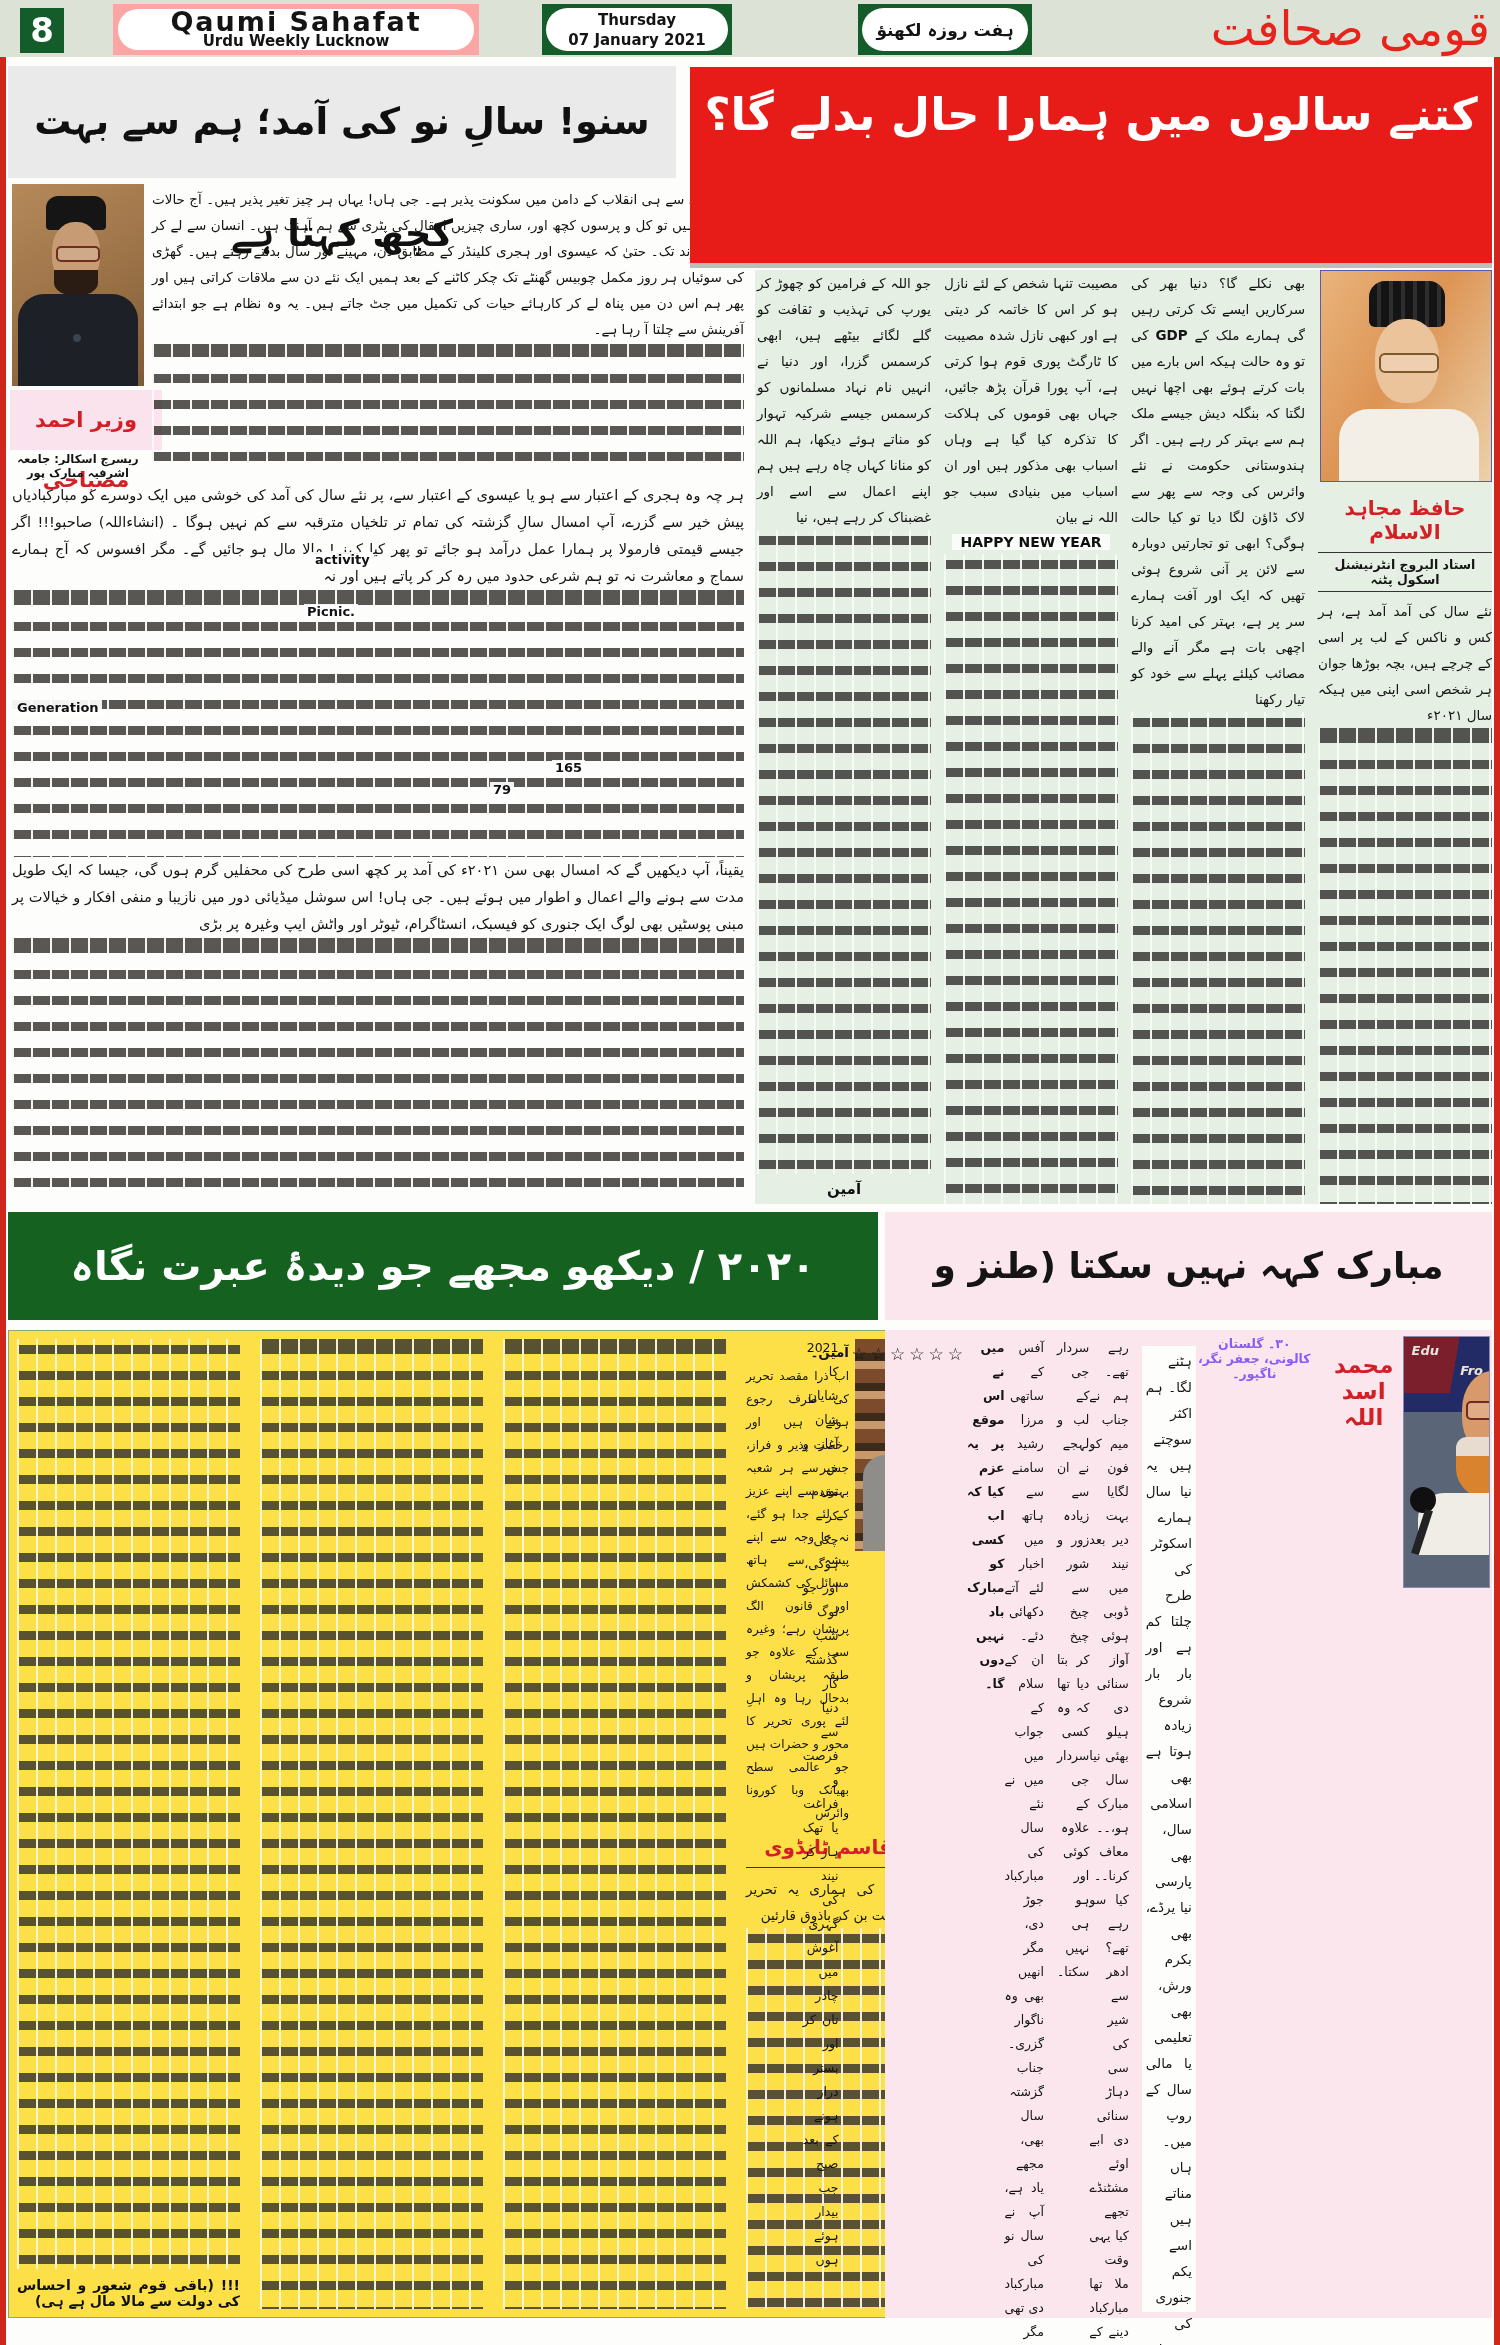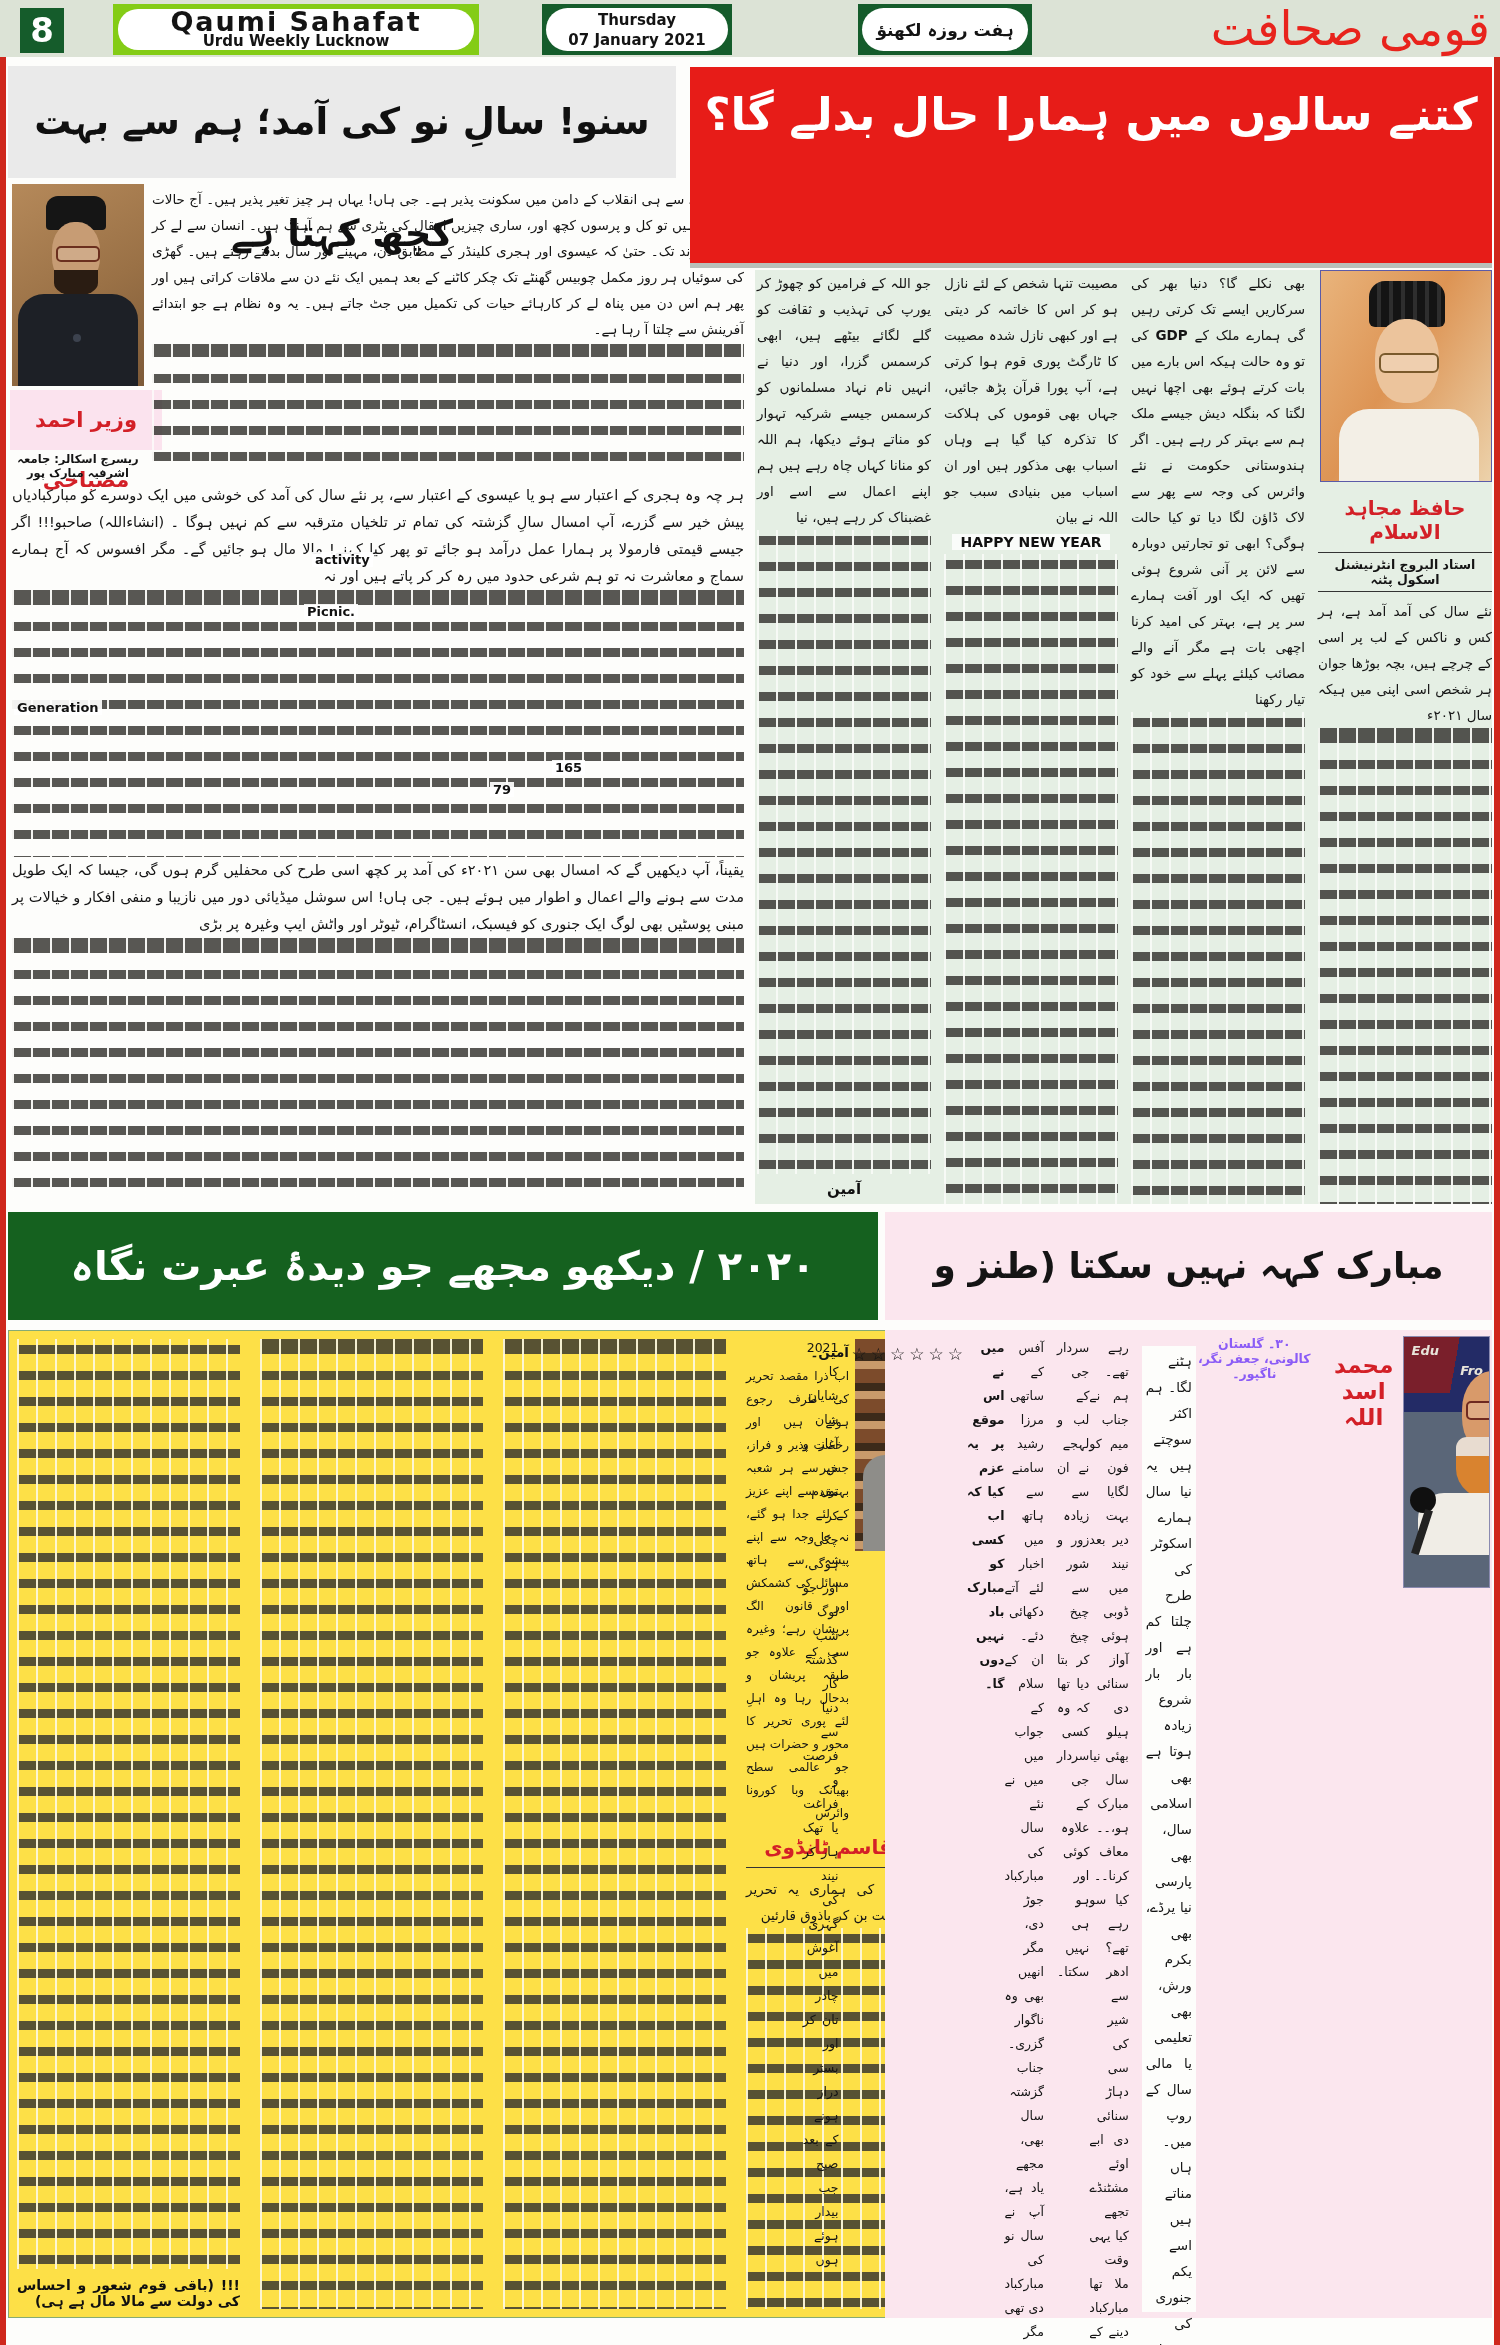--- a/index.html
+++ b/index.html
@@ -5,21 +5,21 @@
   html,body{margin:0;padding:0;background:#888;}
   #page{position:relative;width:1500px;height:2345px;background:#fdfdfb;overflow:hidden;
         font-family:"DejaVu Sans",sans-serif;}
   .abs{position:absolute;}
   .urdu{direction:rtl;font-family:"DejaVu Sans",sans-serif;}
   .ltr{direction:ltr;unicode-bidi:embed;}
   
   .hdr{left:0;top:0;width:1500px;height:57px;background:#dce3d6;}
   .pgnum{left:20px;top:8px;width:44px;height:45px;background:#155c2b;color:#fff;
          font-size:34px;font-weight:bold;text-align:center;line-height:45px;}
-  .mast{left:113px;top:4px;width:366px;height:51px;background:#84cc16;padding:5px;box-sizing:border-box;}
+  .mast{left:113px;top:4px;width:366px;height:51px;background:#fca5a5;padding:5px;box-sizing:border-box;}
   .mast .pill{background:#fff;border-radius:20px;height:100%;text-align:center;}
   .mast .t1{font-size:27px;font-weight:800;letter-spacing:2px;color:#141414;line-height:26px;}
   .mast .t2{font-size:15px;font-weight:bold;color:#141414;line-height:13px;}
   .gbox{background:#155c2b;padding:4px;box-sizing:border-box;}
   .gbox .pill{background:#fff;border-radius:22px;height:100%;text-align:center;
               display:flex;flex-direction:column;justify-content:center;}
   .datebox{left:542px;top:4px;width:190px;height:51px;}
   .datebox .d{font-size:15px;font-weight:bold;color:#141414;line-height:20px;}
   .weeklybox{left:858px;top:4px;width:174px;height:51px;}
   .weeklybox .w{font-size:17px;font-weight:bold;color:#141414;}

